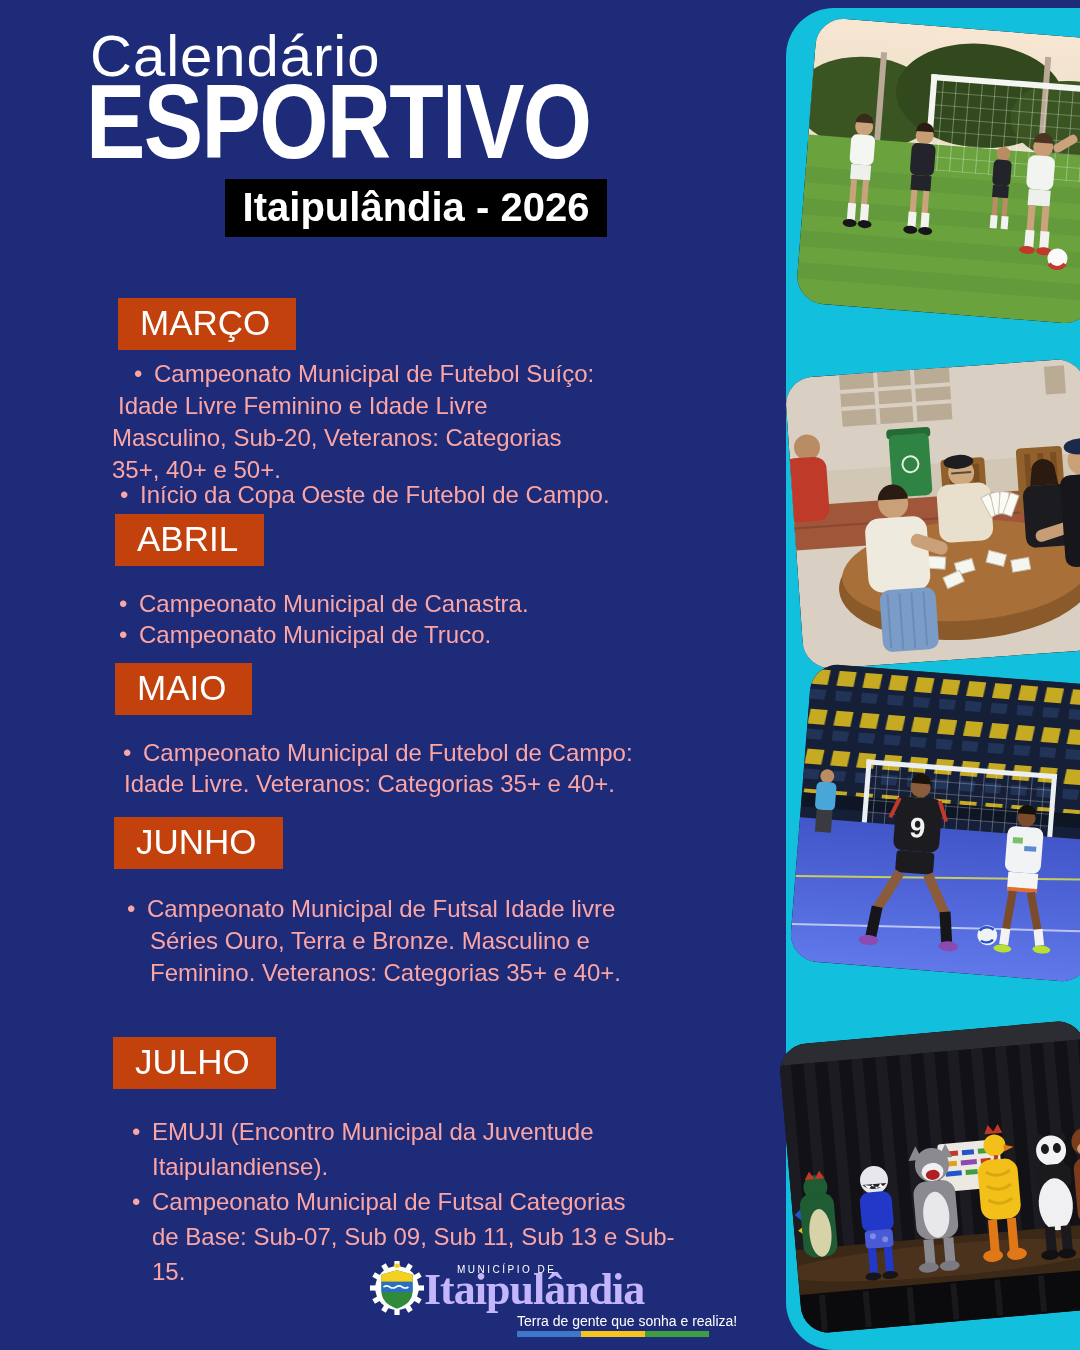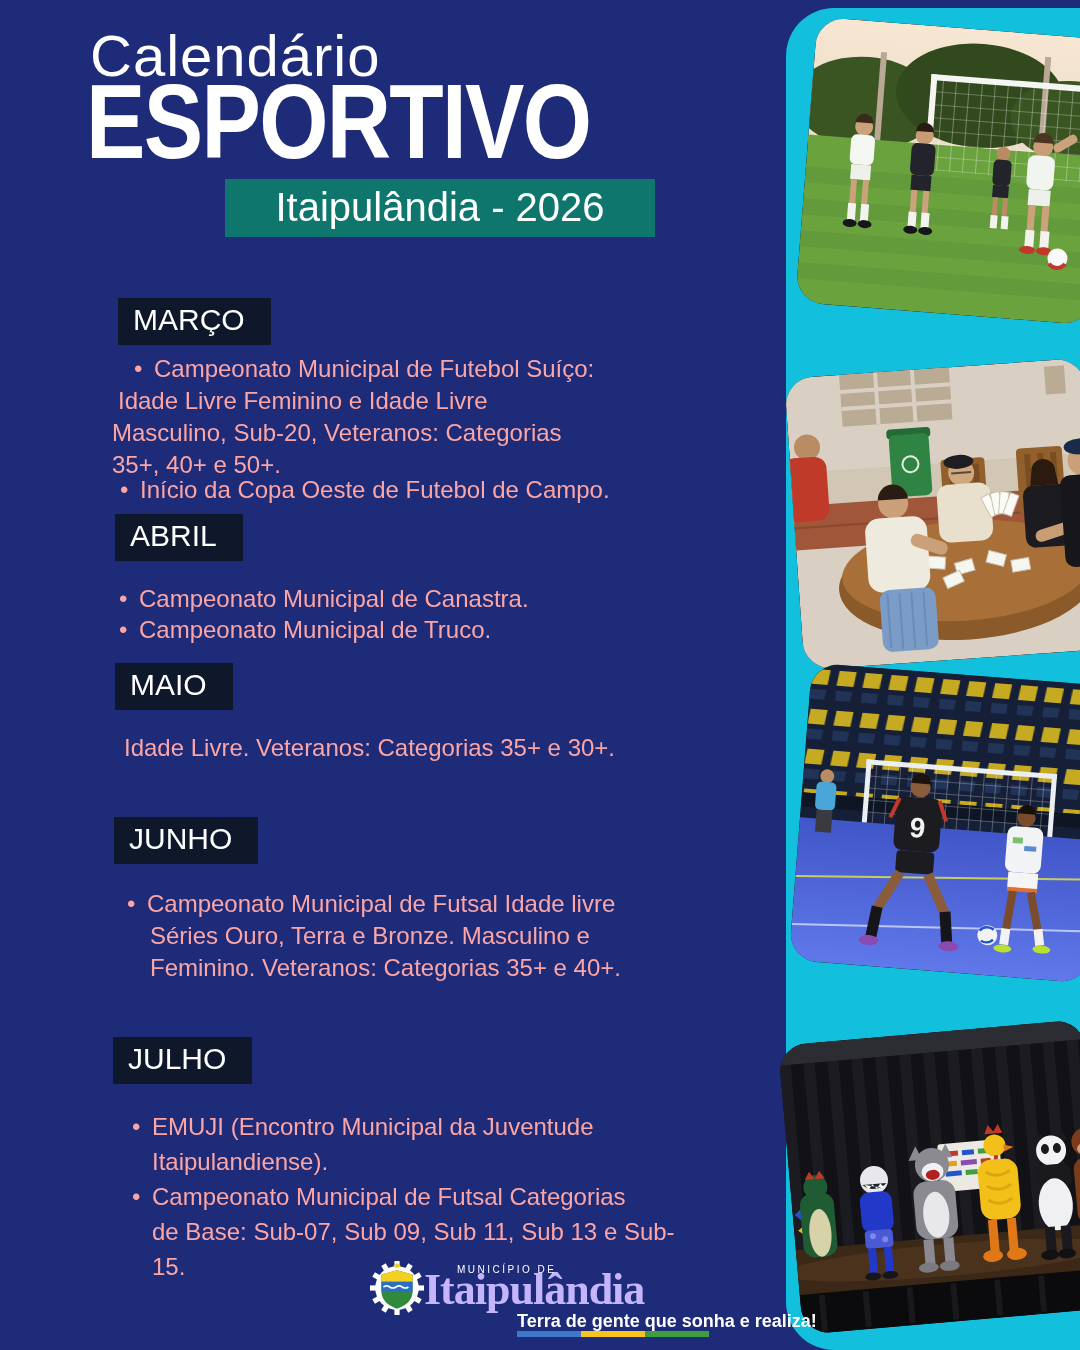--- a/index.html
+++ b/index.html
@@ -25,29 +25,29 @@
   .title-top{
     position:absolute; left:90px; top:22px; color:#fff;
     font-size:58px; font-weight:400; letter-spacing:1px;
   }
   .title-main{
     position:absolute; left:86px; top:66px; color:#fff;
     font-size:106px; font-weight:700; letter-spacing:-2px; line-height:1.05;
     transform:scaleX(.84); transform-origin:left top; white-space:nowrap;
   }
   .title-badge{
-    position:absolute; left:225px; top:179px; width:430px; height:58px;
-    background:#0f766e; color:#fff; font-size:40px; font-weight:400;
+    position:absolute; left:225px; top:179px; width:382px; height:58px;
+    background:#000000; color:#fff; font-size:40px; font-weight:700;
     text-align:center; line-height:56px; white-space:nowrap;
   }
   
   .sec{position:absolute; left:0; width:775px;}
   .mbadge{
-    display:inline-block; background:#0f172a; color:#fff;
-    font-size:30px; font-weight:400; padding:7px 26px 10px 15px; line-height:1;
+    display:inline-block; background:#c2410c; color:#fff;
+    font-size:35px; font-weight:400; padding:7px 26px 10px 22px; line-height:1;
   }
   .ln{margin:0; color:#fca5a5; font-size:24px;}
   .bl::before{content:"\2022"; display:inline-block; width:20px;}
   #sec0{top:298px}  #sec0 .mbadge{margin-left:118px}
   #sec0 .mlist{margin-top:8px; line-height:32px}
   #sec1{top:514px}  #sec1 .mbadge{margin-left:115px}
   #sec1 .mlist{margin-top:22px; line-height:31px}
   #sec2{top:663px}  #sec2 .mbadge{margin-left:115px}
   #sec2 .mlist{margin-top:22px; line-height:31px}
   #sec3{top:817px}  #sec3 .mbadge{margin-left:114px}
@@ -55,22 +55,22 @@
   #sec4{top:1037px} #sec4 .mbadge{margin-left:113px}
   #sec4 .mlist{margin-top:25px; line-height:35px}
   
   .footer{position:absolute; left:370px; top:1258px; display:flex;}
   .crest{width:54px; height:54px; margin-top:3px;}
   .ftext{position:relative; margin-left:0;}
   .muni{position:absolute; left:33px; top:6px; color:#fff; font-size:10px;
         font-weight:400; letter-spacing:2.5px; white-space:nowrap;}
   .city{margin-top:10px; color:#c4b5fd; font-size:44px; font-weight:700;
         line-height:44px; letter-spacing:-1px; white-space:nowrap;font-family:Liberation Serif, serif;}
-  .tag{margin-left:93px; margin-top:2px; color:#fff; font-size:18px;
-       font-weight:700; line-height:14px; white-space:nowrap;}
+  .tag{margin-left:93px; margin-top:2px; color:#fff; font-size:14px;
+       font-weight:400; line-height:14px; white-space:nowrap;}
   .bar{margin-left:93px; margin-top:3px; width:192px; height:6px; display:flex;}
   .bar span{height:100%;}
   .bar .b{width:64px; background:#3f78c8;}
   .bar .y{width:64px; background:#f5c51d;}
   .bar .g{width:64px; background:#3f9e3f;}
 </style>
 </head>
 <body>
 
 <div class="poster">
@@ -401,21 +401,22 @@
     <div class="mbadge">ABRIL</div>
     <div class="mlist">
       <p class="ln bl" style="margin-left:119px">Campeonato Municipal de Canastra.</p>
       <p class="ln bl" style="margin-left:119px">Campeonato Municipal de Truco.</p>
     </div>
   </section>
 
   <section class="sec" id="sec2">
     <div class="mbadge">MAIO</div>
     <div class="mlist">
-      <p class="ln" style="margin-left:124px">Idade Livre. Veteranos: Categorias 35+ e 30+.</p>
+      <p class="ln bl" style="margin-left:123px">Campeonato Municipal de Futebol de Campo:</p>
+      <p class="ln" style="margin-left:124px">Idade Livre. Veteranos: Categorias 35+ e 40+.</p>
     </div>
   </section>
 
   <section class="sec" id="sec3">
     <div class="mbadge">JUNHO</div>
     <div class="mlist">
       <p class="ln bl" style="margin-left:127px">Campeonato Municipal de Futsal Idade livre</p>
       <p class="ln" style="margin-left:150px">Séries Ouro, Terra e Bronze. Masculino e</p>
       <p class="ln" style="margin-left:150px">Feminino. Veteranos: Categorias 35+ e 40+.</p>
     </div>

